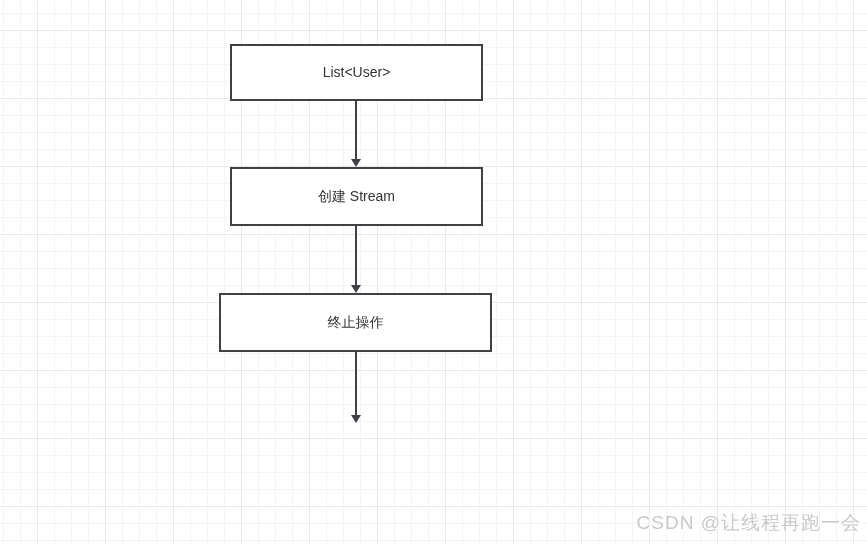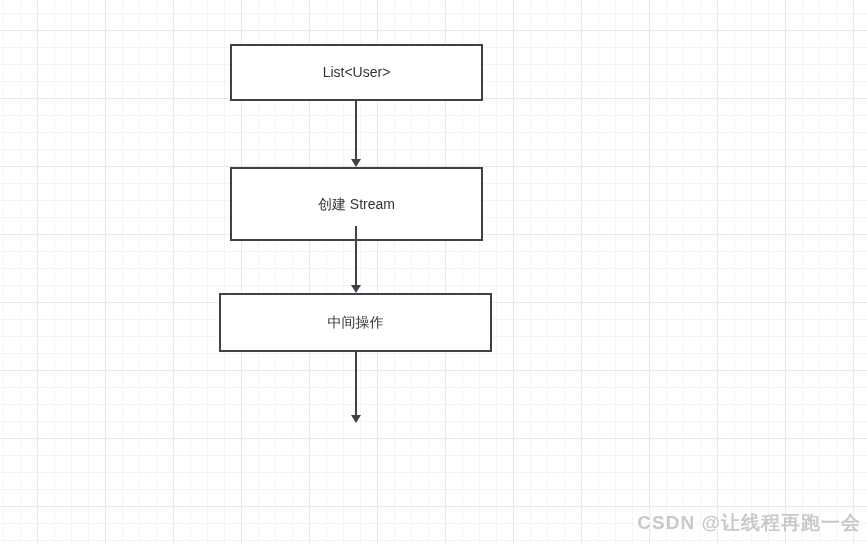--- a/index.html
+++ b/index.html
@@ -39,48 +39,48 @@
   .arrow .shaft{position:absolute;left:5px;top:0;bottom:7px;width:2px;background:var(--edge);}
   .arrow .head{
     position:absolute;left:1px;bottom:0;width:0;height:0;
     border-left:5px solid transparent;border-right:5px solid transparent;
     border-top:8px solid var(--edge);
   }
   .watermark{
     position:absolute;right:6px;bottom:8px;
     font-size:19px;color:var(--watermark);
     text-shadow:1px 1px 0 #ffffff;
-    letter-spacing:1px;white-space:nowrap;font-weight:bold;
+    letter-spacing:1px;white-space:nowrap;
   }
 </style>
 </head>
 <body>
 
 <div class="canvas">
 
   <div class="node" style="left:230px;top:44px;width:253px;height:57px">
     <div>List&lt;User&gt;</div>
   </div>
 
   <div class="arrow" style="left:350px;top:101px;height:66px">
     <div class="shaft"></div>
     <div class="head"></div>
   </div>
 
-  <div class="node" style="left:230px;top:167px;width:253px;height:74px">
+  <div class="node" style="left:230px;top:167px;width:253px;height:59px">
     <div>创建 Stream</div>
   </div>
 
   <div class="arrow" style="left:350px;top:226px;height:67px">
     <div class="shaft"></div>
     <div class="head"></div>
   </div>
 
   <div class="node" style="left:219px;top:293px;width:273px;height:59px">
-    <div>中间操作</div>
+    <div>终止操作</div>
   </div>
 
   <div class="arrow" style="left:350px;top:352px;height:71px">
     <div class="shaft"></div>
     <div class="head"></div>
   </div>
 
 
   <div class="watermark">CSDN @让线程再跑一会</div>
 

